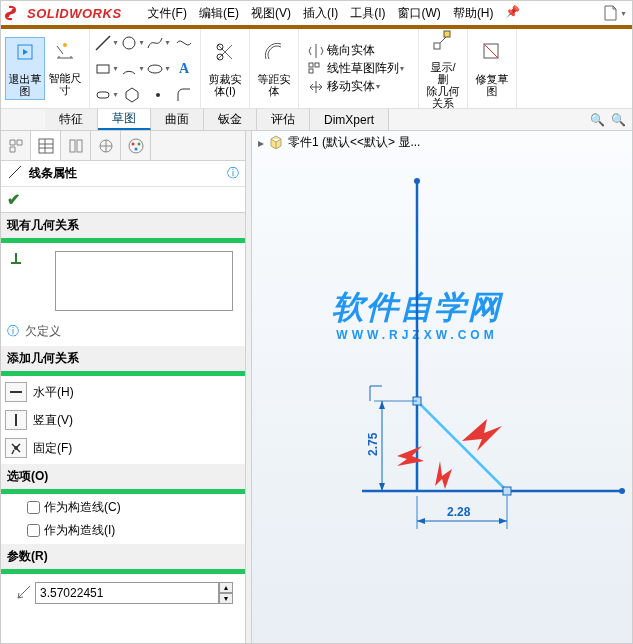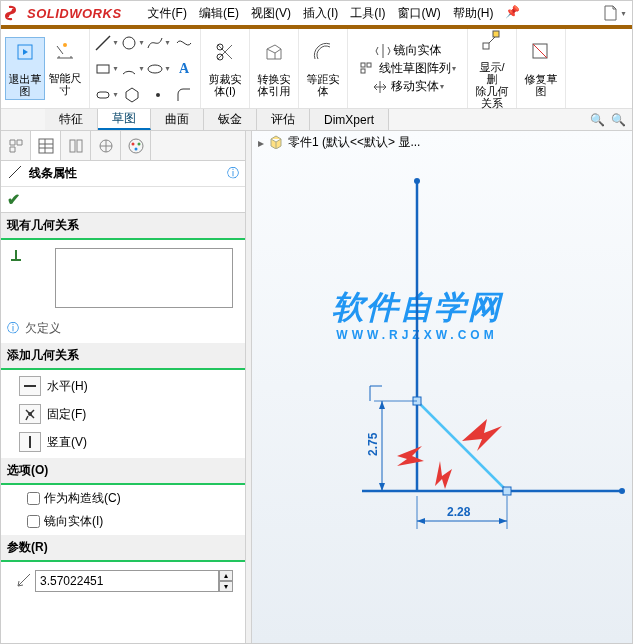--- a/index.html
+++ b/index.html
@@ -42,24 +42,24 @@
 
 
 .panel-tabs { height: 30px; background: #f5f5f5; display: flex; border-bottom: 1px solid #d0d0d0; }
 .ptab { width: 30px; display: flex; align-items: center; justify-content: center; border-right: 1px solid #d0d0d0; cursor: pointer; }
 .ptab.active { background: #fff; }
 .panel-header { height: 26px; display: flex; align-items: center; padding: 0 6px; border-bottom: 1px solid #e0e0e0; background: #fff; }
 .panel-header-icon { width: 18px; margin-right: 4px; }
 .panel-header .spacer { flex: 1; }
 .panel-ok-row { height: 26px; display: flex; align-items: center; padding: 0 6px; border-bottom: 1px solid #d0d0d0; }
 .panel-scroll { flex: 1; overflow-y: auto; }
-.section-hdr { background: #f0f0f0; padding: 4px 6px; border-bottom: 2px solid #22c55e; display: flex; align-items: center; font-weight: bold; }
+.section-hdr { background: #f0f0f0; padding: 4px 6px; border-bottom: 5px solid #22c55e; display: flex; align-items: center; font-weight: bold; }
 .section-body { padding: 6px; }
 .rel-box { border: 1px solid #999; background: #fff; height: 60px; margin-left: 26px; margin-right: 6px; margin-top: 2px; }
-.rel-item { display: flex; align-items: center; padding: 4px 18px; cursor: pointer; }
+.rel-item { display: flex; align-items: center; padding: 4px 4px; cursor: pointer; }
 .rel-icon { width: 22px; height: 20px; border: 1px solid #aaa; margin-right: 6px; display: flex; align-items: center; justify-content: center; background: #f8f8f8; }
 .opt-item { display: flex; align-items: center; padding: 3px 6px 3px 26px; }
 .opt-item input { margin-right: 4px; }
 .param-row { display: flex; align-items: center; padding: 2px 6px; }
 .param-icon { width: 22px; text-align: center; }
 .param-input { flex: 1; border: 1px solid #999; padding: 2px 4px; height: 22px; }
 .param-spin { width: 14px; display: flex; flex-direction: column; }
 .param-spin div { height: 11px; border: 1px solid #999; font-size: 8px; text-align: center; line-height: 9px; cursor: pointer; background: #f0f0f0; }
 .info-row { display:flex; align-items:center; padding: 6px; color:#555; }
 
@@ -214,39 +214,29 @@
             <circle cx="6" cy="16" r="3" fill="none" stroke="#333"></circle>
           </svg>
         </div>
       <div class="rb-big-label">剪裁实<br>体(I)</div>
     </div>
   </div>
   <div class="rb-group">
     <div class="rb-big">
       <div class="rb-big-icon">
           <svg width="22" height="22">
-            <path d="M4 18 L4 8 L12 4 L18 8 L18 18z M4 8l8 4 6-4 M12 12v6" fill="none" stroke="#777"></path>
-          </svg>
-        </div>
-      <div class="rb-big-label">转换实<br>体引用</div>
-    </div>
-  </div>
-  <div class="rb-group">
-    <div class="rb-big">
-      <div class="rb-big-icon">
-          <svg width="22" height="22">
             <path d="M3 18 A12 12 0 0 1 18 3" fill="none" stroke="#555"></path>
             <path d="M6 18 A9 9 0 0 1 18 6" fill="none" stroke="#555"></path>
           </svg>
         </div>
       <div class="rb-big-label">等距实<br>体</div>
     </div>
   </div>
 
-  <div class="rb-group" style="align-items:center;width:120px">
+  <div class="rb-group" style="align-items:flex-start;width:120px">
     <div class="rb-mid">
         <span class="rb-mid-icon">
           <svg width="16" height="16">
             <path d="M8 1v14M3 4l-2 4 2 4M13 4l2 4-2 4" stroke="#555" fill="none"></path>
           </svg>
         </span>
         <span>镜向实体</span>
       </div>
     <div class="rb-mid">
         <span class="rb-mid-icon">
@@ -378,45 +368,45 @@
           <span class="rel-icon">
               <svg width="16" height="16">
                 <path d="M2 8h12" stroke="#333" stroke-width="2"></path>
               </svg>
             </span>
           <span>水平(H)</span>
         </div>
         <div class="rel-item">
           <span class="rel-icon">
               <svg width="16" height="16">
+                <path d="M8 2v12" stroke="#333" stroke-width="2"></path>
+              </svg>
+            </span>
+          <span>竖直(V)</span>
+        </div>
+        <div class="rel-item">
+          <span class="rel-icon">
+              <svg width="16" height="16">
                 <path d="M4 4l8 8M12 4l-4 4M6 10l-2 4" stroke="#333" stroke-width="1.5" fill="none"></path>
                 <circle cx="8" cy="8" r="2" fill="#333"></circle>
               </svg>
             </span>
           <span>固定(F)</span>
-        </div>
-        <div class="rel-item">
-          <span class="rel-icon">
-              <svg width="16" height="16">
-                <path d="M8 2v12" stroke="#333" stroke-width="2"></path>
-              </svg>
-            </span>
-          <span>竖直(V)</span>
         </div>
       </div>
 
       <div class="section-hdr">选项(O)</div>
       <div class="section-body" style="padding:2px 0">
         <label class="opt-item">
           <input type="checkbox" style="">
           <span>作为构造线(C)</span>
         </label>
         <label class="opt-item">
           <input type="checkbox" style="">
-          <span>镜向实体(I)</span>
+          <span>作为构造线(I)</span>
         </label>
       </div>
 
       <div class="section-hdr">参数(R)</div>
       <div class="section-body">
         <div class="param-row">
           <span class="param-icon"><svg width="16" height="16">
                 <path d="M2 14L14 2M3 9l-1 5 5-1" stroke="#666" fill="none"></path>
               </svg></span>
           <input class="param-input" value="3.57022451" style="">

